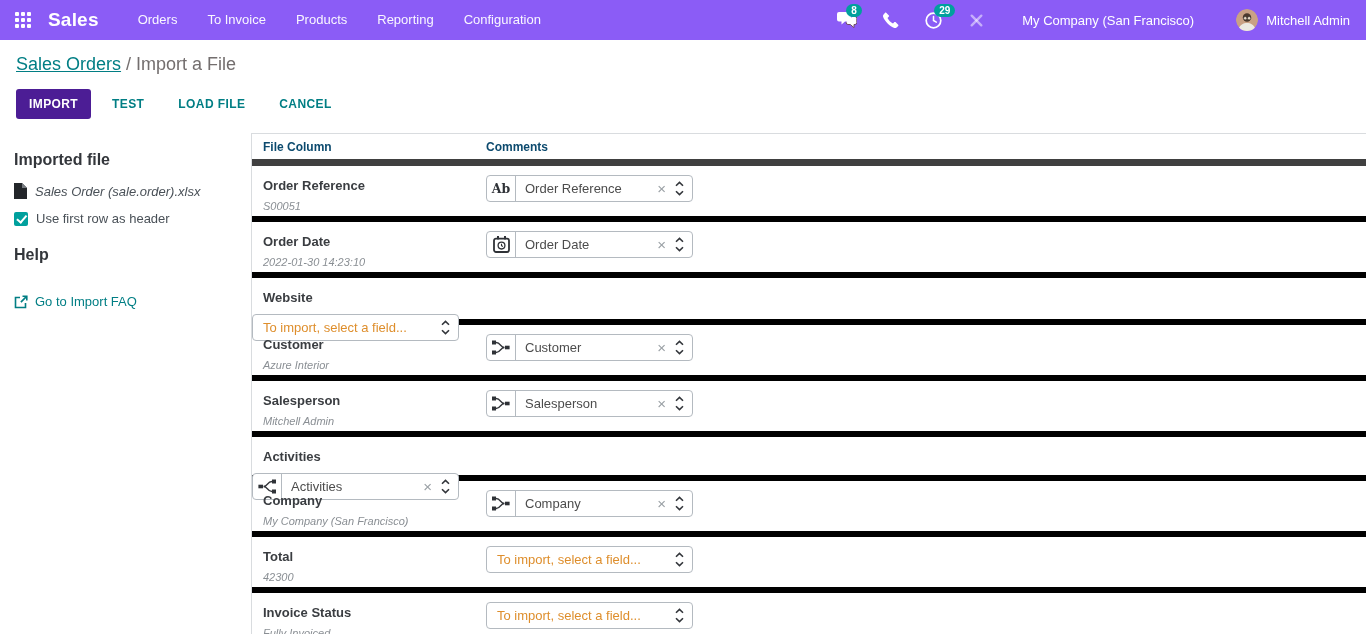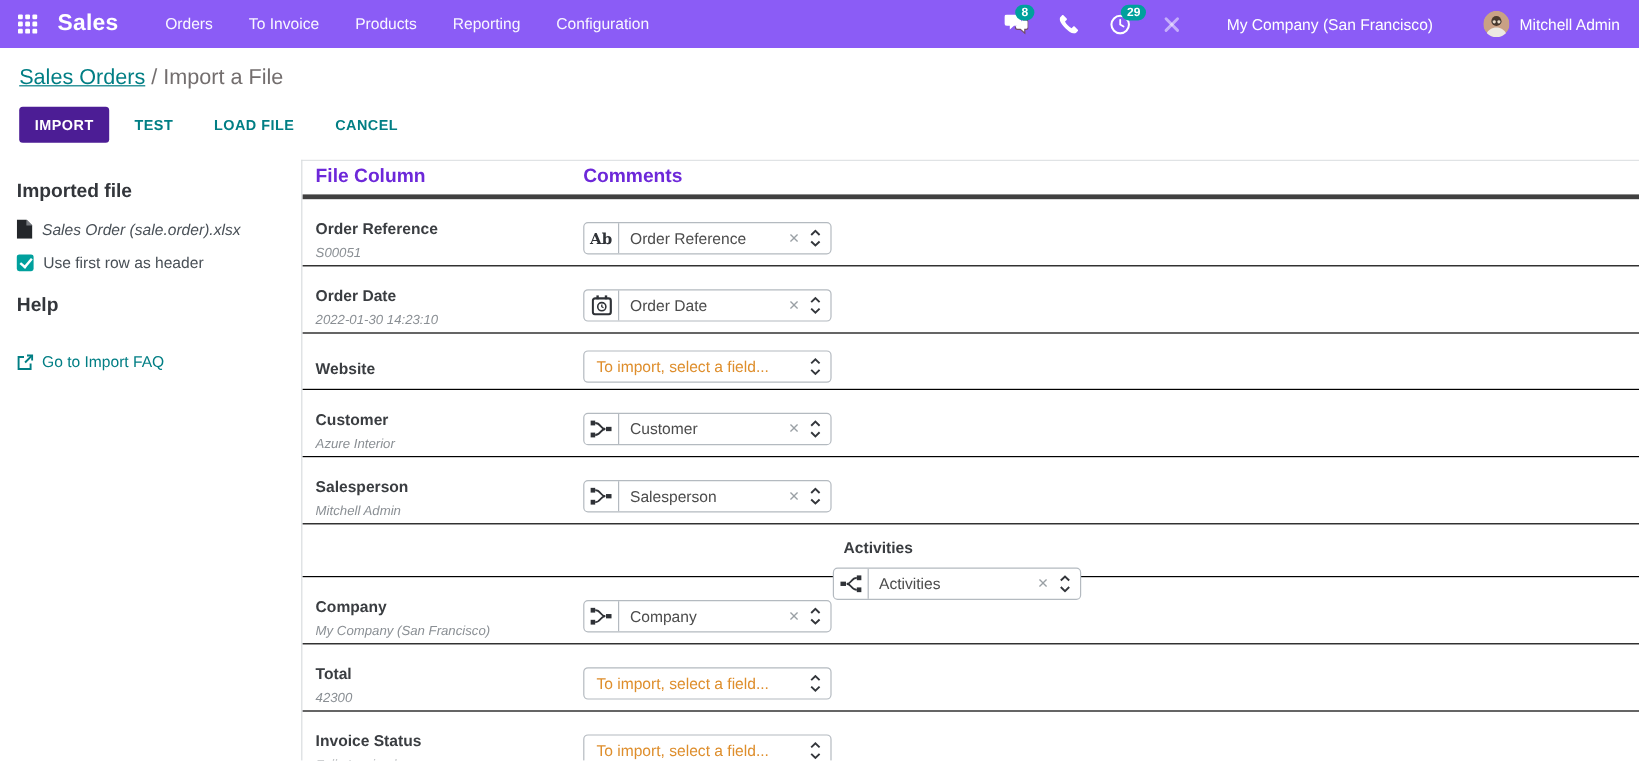--- a/index.html
+++ b/index.html
@@ -56,29 +56,29 @@
   .checkbox { width:14px; height:14px; background:#00A09D; border-radius:2px; position:relative; margin-right:8px; flex:none; }
   .checkbox::after {
     content:""; position:absolute; left:4.5px; top:1.5px; width:3.5px; height:7.5px;
     border:solid #fff; border-width:0 2px 2px 0; transform:rotate(40deg);
   }
   .faq { display:flex; align-items:center; color:#017E84; font-size:13px; cursor:pointer; margin-top:30px; }
   .faq svg { margin-right:7px; flex:none; }
 
   
   .import-table { flex:1; border-left:1px solid #d9dcdf; border-top:1px solid #d9dcdf; overflow:hidden; }
-  .t-head { display:flex; height:32px; align-items:center; border-bottom:4px solid #404040; font-weight:700; font-size:16px; color:#6d28d9; }
+  .t-head { display:flex; height:32px; align-items:center; border-bottom:7px solid #404040; font-weight:700; font-size:12px; color:#0c4a6e; }
   .c1 { width:234px; min-width:234px; padding-left:11px; }
   .c2 { width:231px; min-width:231px; }
   .c3 { flex:1; }
-  .t-row { display:flex; border-bottom:1px solid #000000;align-items:center; }
+  .t-row { display:flex; border-bottom:6px solid #000000; }
   .t-row .c1 { padding-top:12px; }
   .row-label { font-size:13px; font-weight:600; color:#3a3d41; }
   .row-sample { font-size:11px; font-style:italic; color:#8a8f94; margin-top:7px; }
-  .h56 { height:56px; } .h47 { height:47px; } .h44 { height:44px;flex-direction:column; }
+  .h56 { height:56px; } .h47 { height:47px;flex-direction:column; } .h44 { height:44px;flex-direction:column; }
 
   .widget {
     margin-top:9px; display:flex; align-items:center; height:27px; width:207px;
     border:1px solid #b4bac0; border-radius:4px; background:#fff; cursor:pointer;
   }
   .w-icon { width:29px; height:100%; border-right:1px solid #b4bac0; display:flex; align-items:center; justify-content:center; color:#2f3237; flex:none; }
   .ab { font-family:"DejaVu Serif", serif; font-weight:700; font-size:12.5px; }
   .w-text { flex:1; padding:0 6px 0 9px; font-size:13px; color:#4c4c4c; white-space:nowrap; overflow:hidden; }
   .w-clear { color:#9aa0a5; font-size:15px; padding:0 6px; cursor:pointer; line-height:1; }
   .w-step { display:flex; flex-direction:column; padding:0 8px 0 3px; cursor:pointer; }

